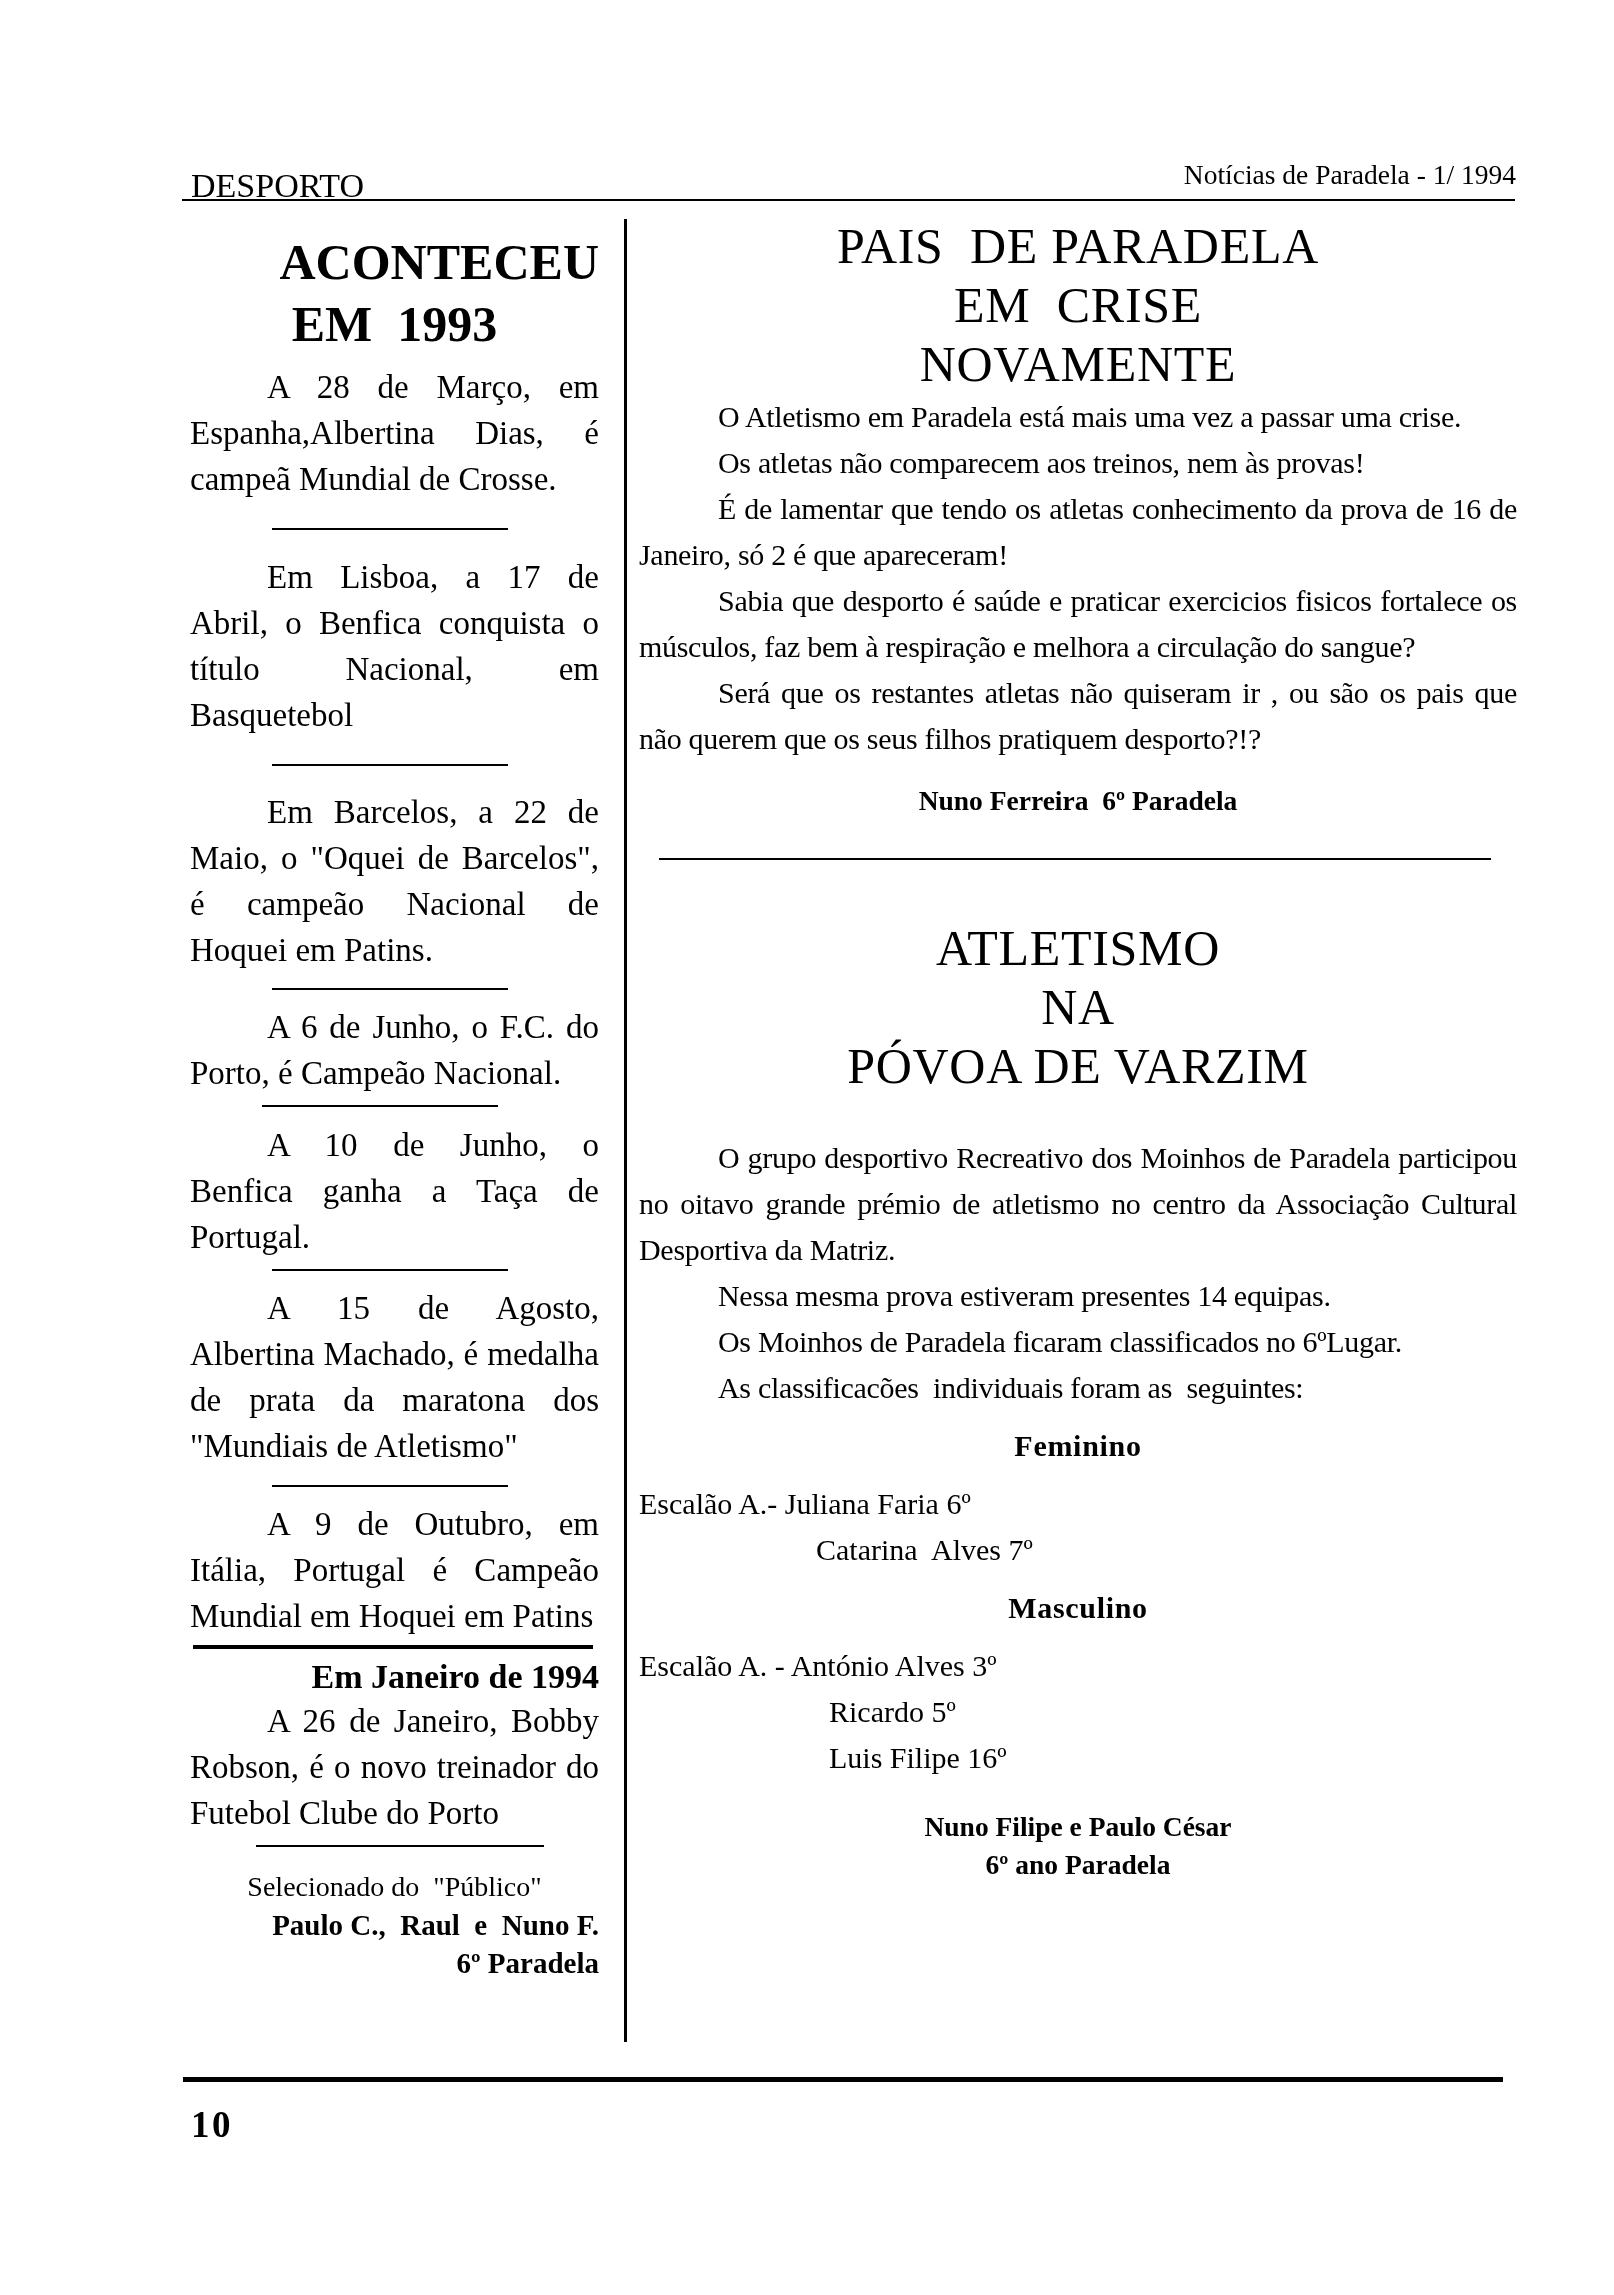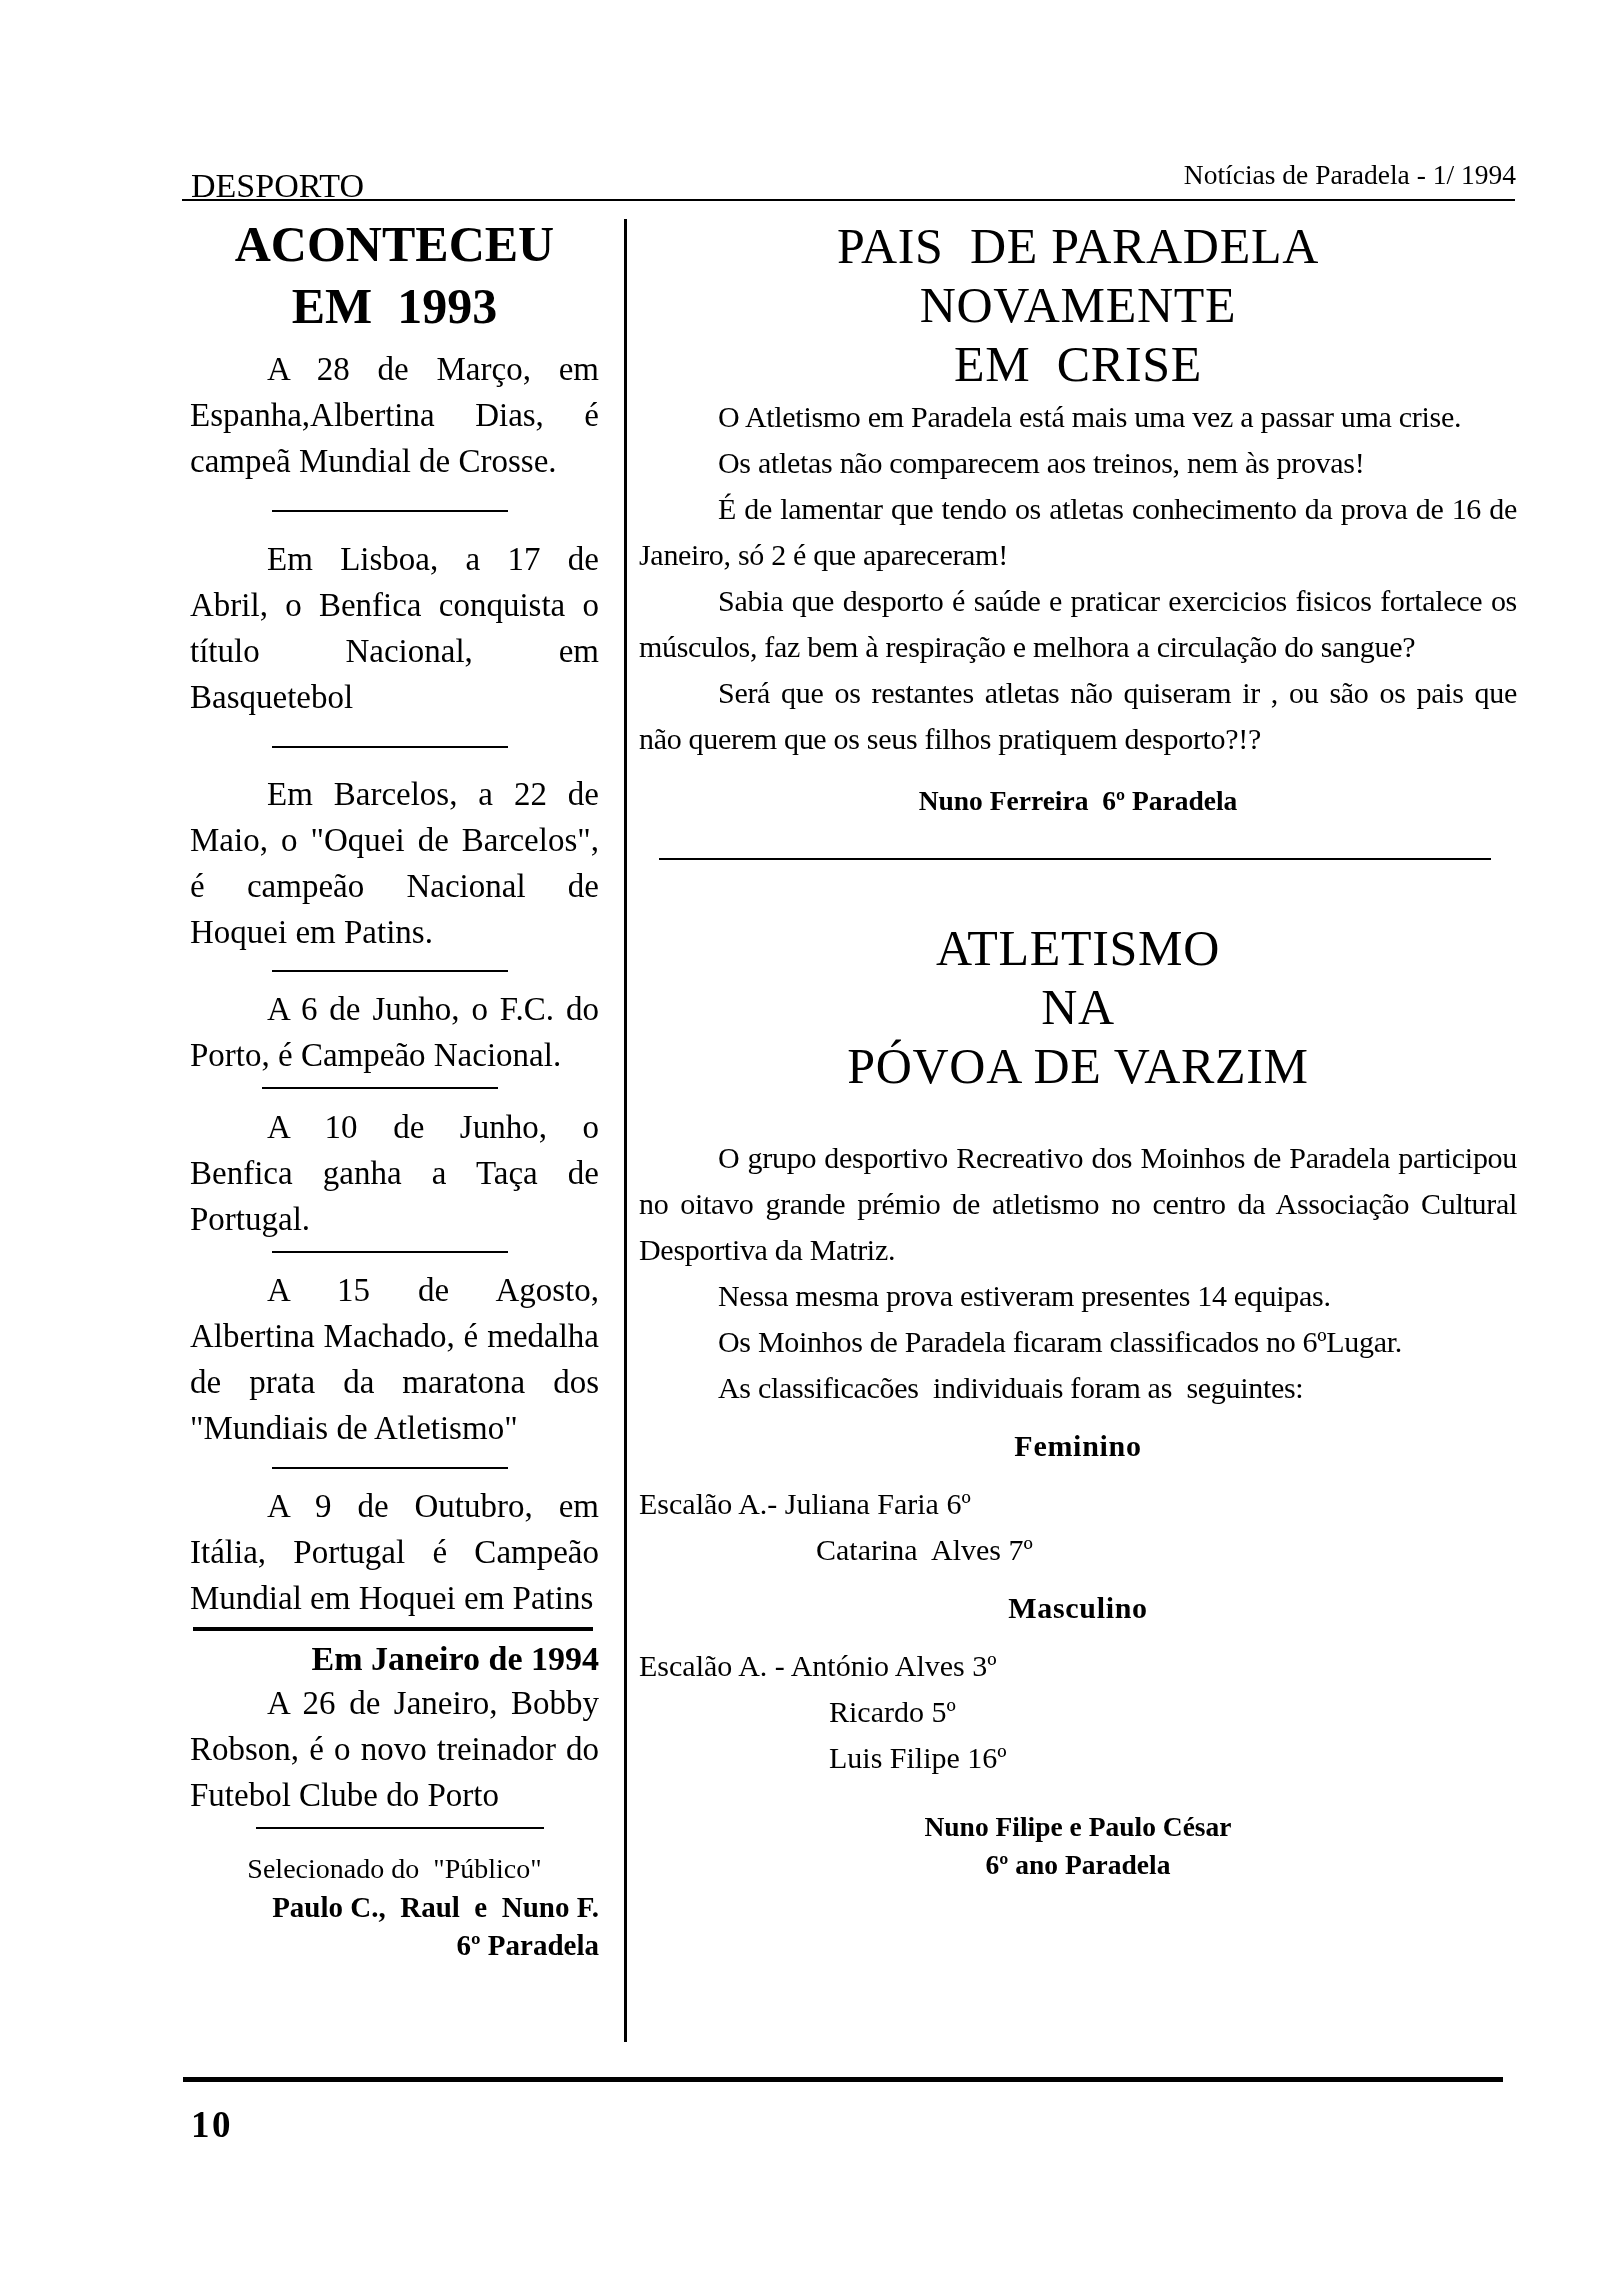--- a/index.html
+++ b/index.html
@@ -40,21 +40,21 @@
     .left-col {
       left: 190px; top: 210px; width: 409px;
     }
     .lh1 {
       text-align: center;
       font-weight: bold;
       font-size: 50px;
       line-height: 62px;
       margin: 0;
     }
-    .lh1.line1 { margin-top: 3px; }
+    .lh1.line1 { margin-top: 21px; text-align: right; }
     .lpara {
       font-size: 33px;
       line-height: 46px;
       text-align: justify;
       text-indent: 77px;
       margin: 0;
     }
     .lsep {
       height: 2px; background: #000; width: 236px;
       margin-left: 82px;
@@ -157,22 +157,22 @@
 
   <p class="credit-line1" style="white-space:pre">Selecionado do  "Público"</p>
   <p class="credit-bold" style="white-space:pre">Paulo C.,  Raul  e  Nuno F.</p>
   <p class="credit-bold">6º Paradela</p>
 </div>
 
 <div class="abs right-col">
 
   <div>
     <p class="rh1" style="margin-top:6.6px; white-space:pre">PAIS  DE PARADELA</p>
+    <p class="rh1" style="white-space:pre">EM  CRISE</p>
     <p class="rh1">NOVAMENTE</p>
-    <p class="rh1" style="white-space:pre">EM  CRISE</p>
 
     <p class="rpara">O Atletismo em Paradela está mais uma vez a passar uma crise.</p>
     <p class="rpara">Os atletas não  comparecem aos treinos, nem às provas!</p>
     <p class="rpara">É de lamentar que tendo os atletas conhecimento da prova de 16 de Janeiro, só 2 é que apareceram!</p>
     <p class="rpara">Sabia que desporto é saúde e praticar exercicios fisicos fortalece os músculos, faz bem à respiração e melhora a circulação do sangue?</p>
     <p class="rpara">Será  que os restantes atletas não quiseram ir , ou são os pais que não querem que os seus filhos pratiquem desporto?!?</p>
 
     <p class="byline" style="margin-top:20px; white-space:pre">Nuno Ferreira  6º Paradela</p>
   </div>
 

